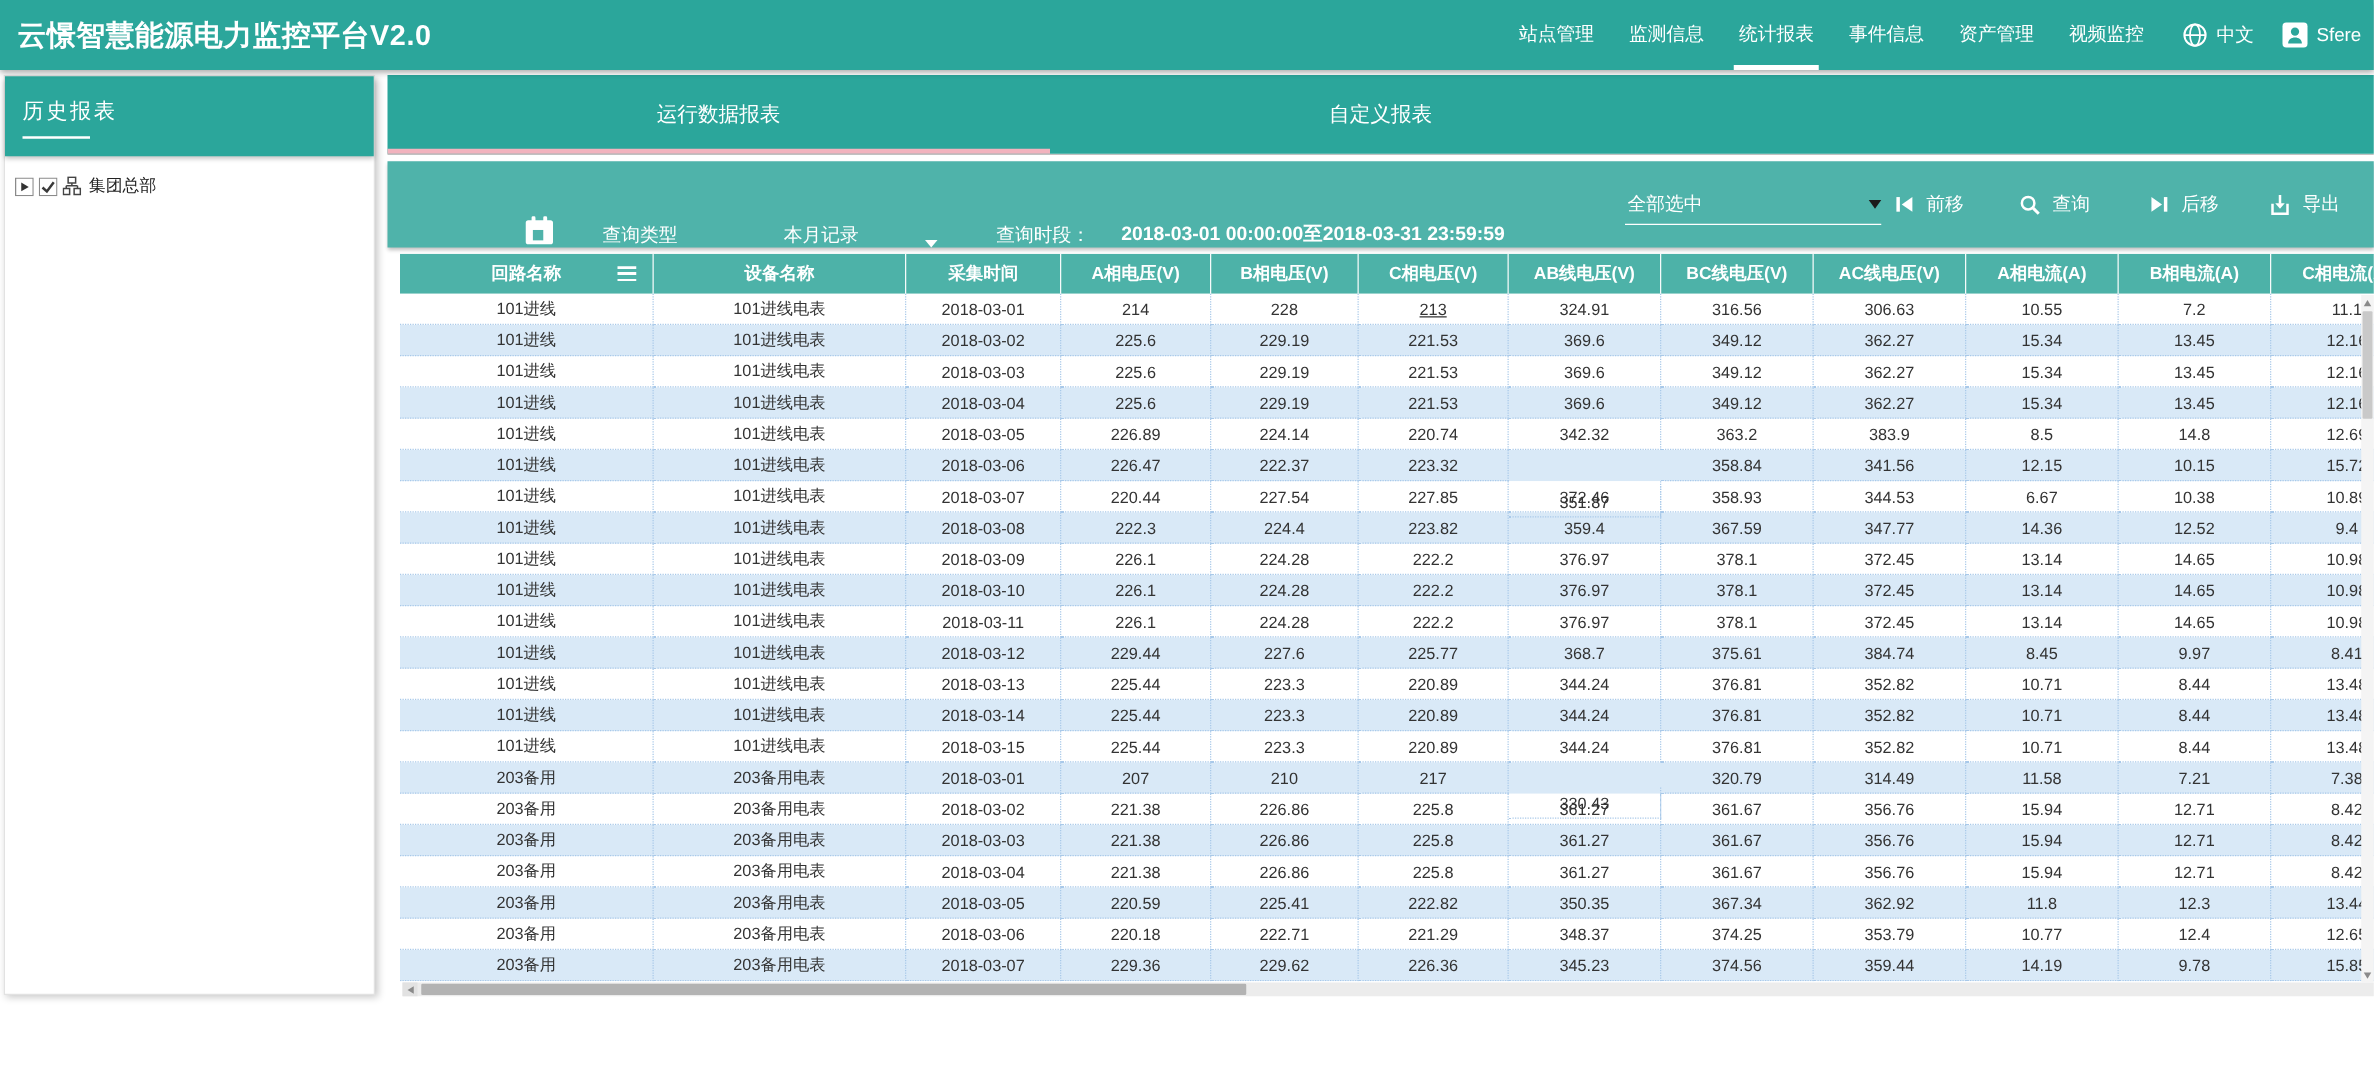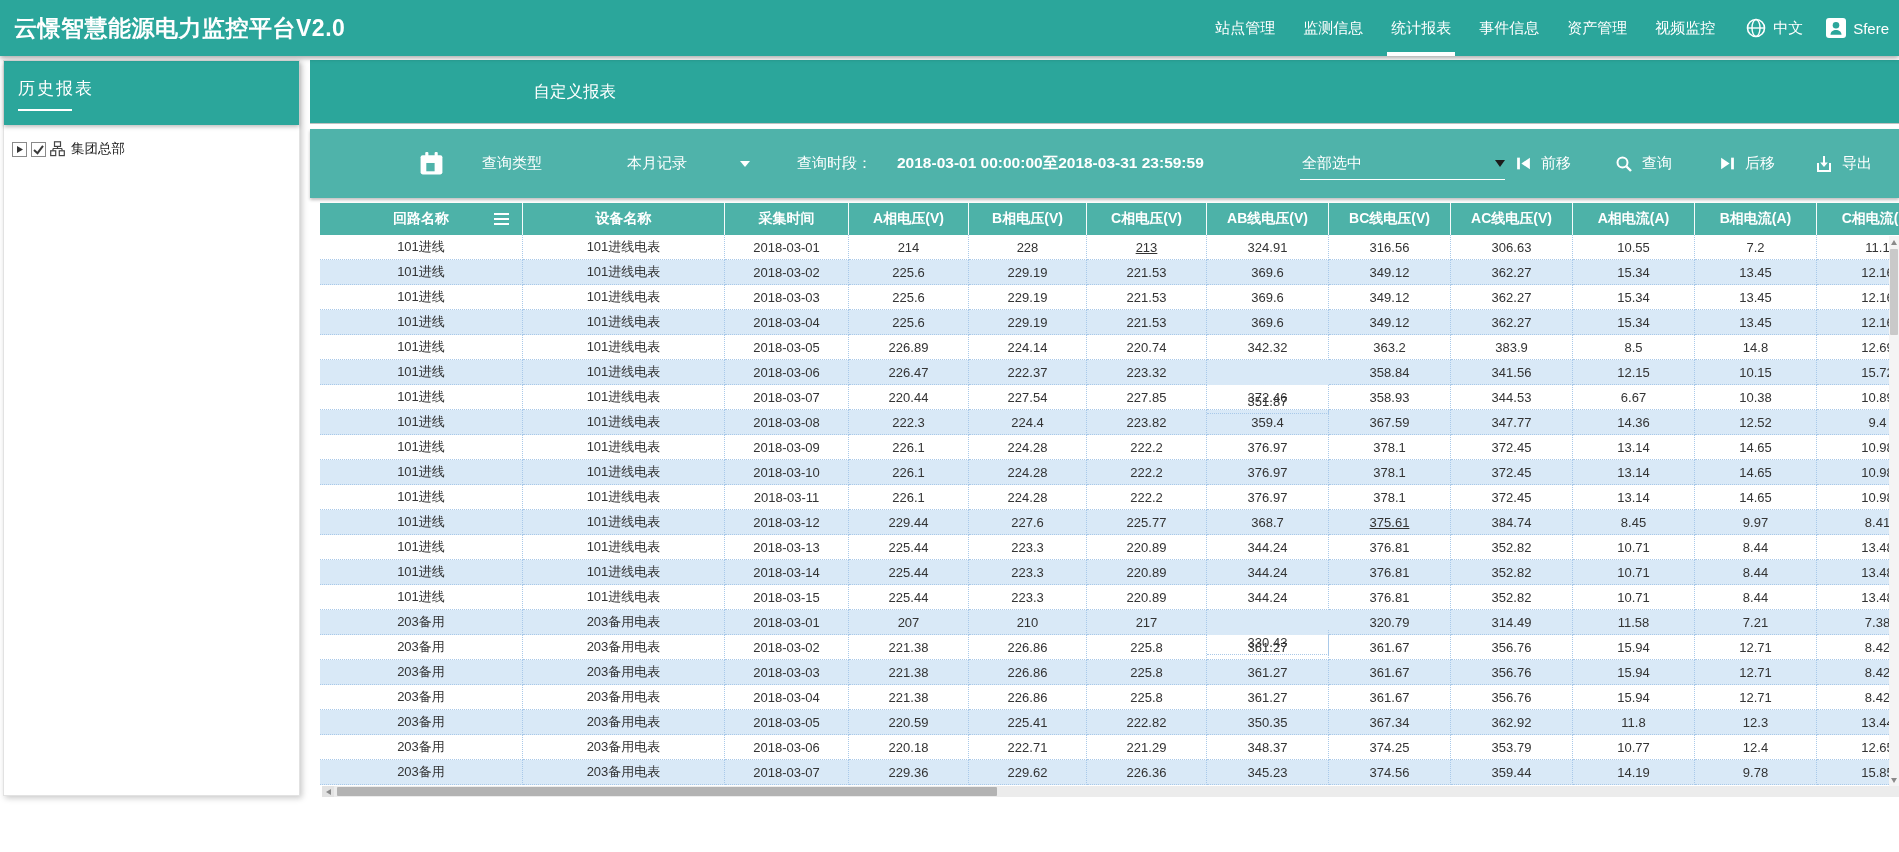--- a/index.html
+++ b/index.html
@@ -35,21 +35,21 @@
   .tabsbar { position:absolute; left:310px; top:60px; width:1589px; height:63px;
     background:#2BA69B; display:flex; z-index:5; }
   .tabsbar-divider { position:absolute; left:310px; top:123px; width:1589px; height:1px; background:#9f9f9f; opacity:.65; }
   .tab { position:relative; width:33.333%; height:63px; display:flex; align-items:center; justify-content:center;
     color:#fff; font-size:16.5px; cursor:pointer; }
   .tab.active::after { content:""; position:absolute; left:0; right:0; bottom:0; height:4px; background:#F2B3BE; }
 
   
   .toolbar { position:absolute; left:310px; top:129px; width:1589px; height:69px;
     background:#4FB3AA; box-shadow:0 2px 3px rgba(0,0,0,.25); color:#fff; z-index:4; }
-  .toolbar .abs { position:absolute; top:0; height:69px; display:flex; align-items:center; }
+  .toolbar .abs { position:absolute; top:0; height:69px; display:flex; align-items:flex-end; }
   .tb-label { font-size:15px; white-space:nowrap; }
   .tb-value { font-size:15px; white-space:nowrap; }
   .tb-datetime { font-size:15.5px; font-weight:bold; white-space:nowrap; }
   .caret-white { width:0; height:0; border-left:5px solid transparent; border-right:5px solid transparent;
     border-top:6px solid #fff; display:inline-block; }
   .caret-black { width:0; height:0; border-left:5.5px solid transparent; border-right:5.5px solid transparent;
     border-top:7px solid #1c1c1c; display:inline-block; }
   .select-all { position:absolute; left:990px; top:18px; width:205px; height:33px;
     border-bottom:1px solid #fff; display:flex; align-items:center; cursor:pointer; }
   .select-all .tb-value { flex:1; padding-left:2px; }
@@ -143,20 +143,21 @@
           <path d="M7.5 5.4 v2.1 M3 7.5 h9 M3 7.5 v2 M12 7.5 v2" fill="none" stroke="#444" stroke-width="1.2"></path>
           <rect x="0.7" y="9.8" width="5" height="4.8" fill="none" stroke="#444" stroke-width="1.2"></rect>
           <rect x="9.3" y="9.8" width="5" height="4.8" fill="none" stroke="#444" stroke-width="1.2"></rect>
         </svg>
         <span class="tree-label">集团总部</span>
       </div>
     </div>
 </div>
 
 <div class="tabsbar">
+    <div class="tab active">运行数据报表</div>
     <div class="tab">自定义报表</div>
   </div>
 <div class="tabsbar-divider"></div>
 
 <div class="toolbar">
   <div class="abs" style="left:108px;">
     <svg width="27" height="27" viewBox="0 0 26 26">
       <rect x="7" y="2" width="3" height="5" rx="1" fill="#fff"></rect>
       <rect x="16" y="2" width="3" height="5" rx="1" fill="#fff"></rect>
       <rect x="2.5" y="5" width="21" height="18.5" rx="2" fill="#fff"></rect>
@@ -385,21 +386,21 @@
           <div class="g-cell" style="width: 122px;">10.98</div>
         </div>
         <div class="g-row alt">
           <div class="g-cell" style="width: 203px;">101进线</div>
           <div class="g-cell" style="width: 202px;">101进线电表</div>
           <div class="g-cell" style="width: 124px;">2018-03-12</div>
           <div class="g-cell" style="width: 120px;">229.44</div>
           <div class="g-cell" style="width: 118px;">227.6</div>
           <div class="g-cell" style="width: 120px;">225.77</div>
           <div class="g-cell" style="width: 122px;">368.7</div>
-          <div class="g-cell" style="width: 122px; text-decoration: underline;">375.61</div>
+          <div class="g-cell" style="width: 122px;">375.61</div>
           <div class="g-cell" style="width: 122px;">384.74</div>
           <div class="g-cell" style="width: 122px;">8.45</div>
           <div class="g-cell" style="width: 122px;">9.97</div>
           <div class="g-cell" style="width: 122px;">8.41</div>
         </div>
         <div class="g-row">
           <div class="g-cell" style="width: 203px;">101进线</div>
           <div class="g-cell" style="width: 202px;">101进线电表</div>
           <div class="g-cell" style="width: 124px;">2018-03-13</div>
           <div class="g-cell" style="width: 120px;">225.44</div>

